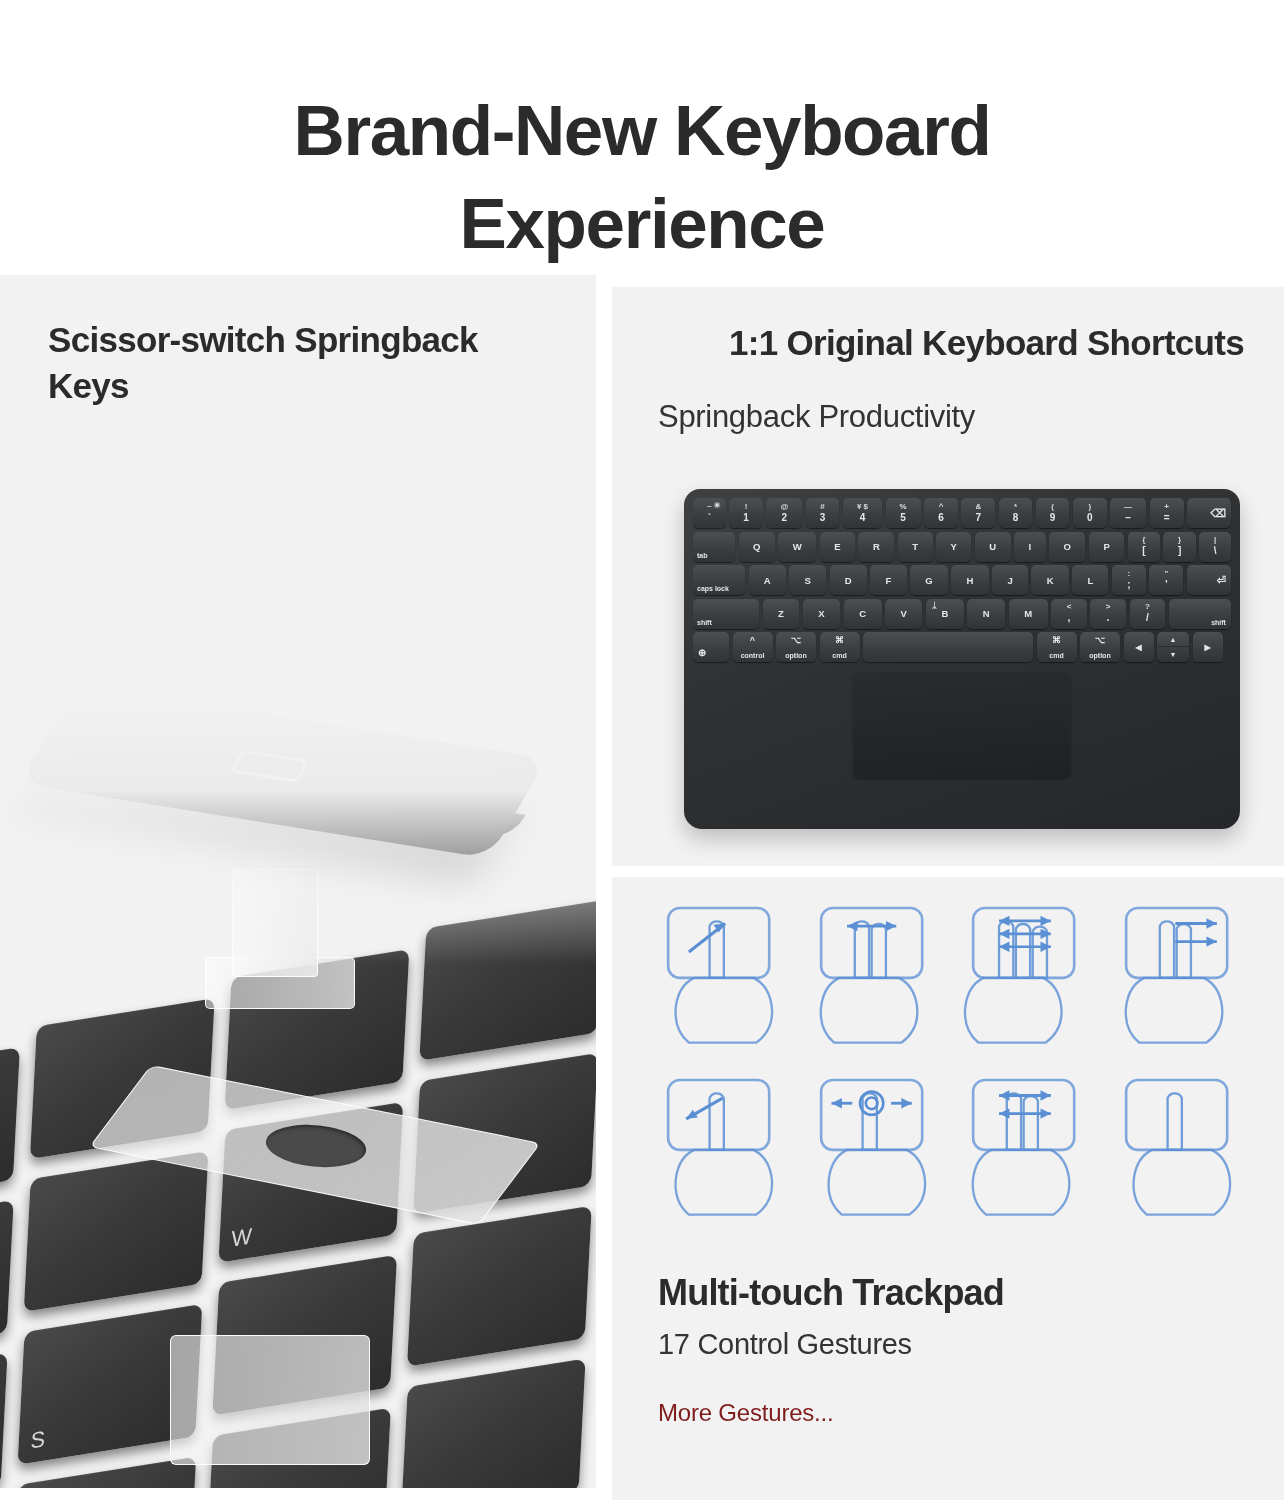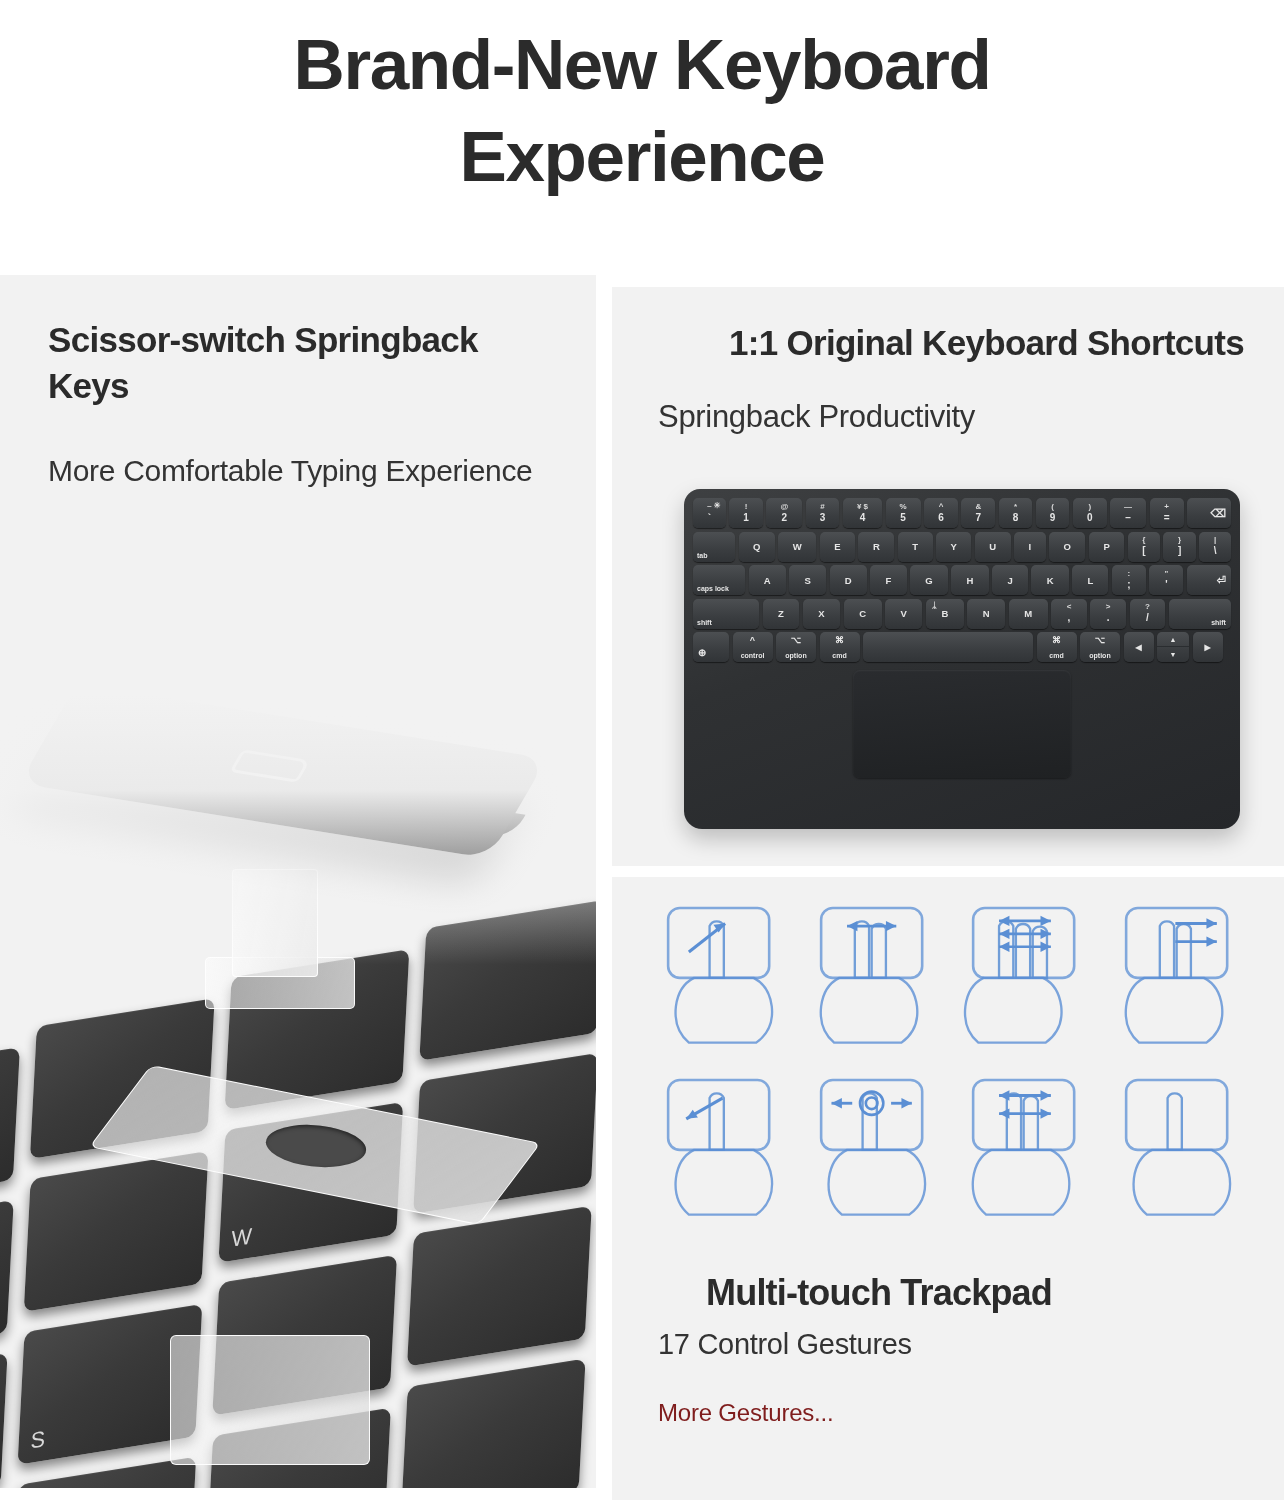--- a/index.html
+++ b/index.html
@@ -7,21 +7,21 @@
     width: 1284px; height: 1500px;
     background: #ffffff;
     font-family: "Liberation Sans", sans-serif;
     overflow: hidden;
   }
   .page { position: relative; width: 1284px; height: 1500px; background:#fff; }
 
   
   .header {
     position: absolute; left: 0; top: 0; width: 1284px; height: 270px;
-    display: flex; align-items: flex-start; justify-content: center;
+    display: flex; align-items: flex-end; justify-content: center;
     padding-top: 19px;
   }
   .header h1 {
     font-size: 71px; line-height: 1.30;
     font-weight: 700; color: #2b2b2b; text-align: center;
     letter-spacing: -1.4px; max-width: 1000px;
   }
 
   
   .panel { position: absolute; background: #f2f2f2; overflow: hidden; }
@@ -169,37 +169,36 @@
   
   .gesture-grid {
     position: absolute; left: 38px; top: 18px; width: 600px; height: 330px;
     display: grid; grid-template-columns: repeat(4, 1fr); grid-template-rows: repeat(2, 1fr);
     column-gap: 10px; row-gap: 14px;
   }
   .gesture-cell { position: relative; }
   .gesture-cell svg { width: 100%; height: 100%; display: block; }
 
   #panel-br .br-text { position: absolute; left: 46px; top: 395px; width: 600px; }
-  #panel-br .br-title { font-size: 36px; font-weight: 700; color: #2b2b2b; letter-spacing: -0.8px; margin-left: 48px; }
+  #panel-br .br-title { font-size: 36px; font-weight: 700; color: #2b2b2b; letter-spacing: -0.8px; }
   #panel-br .br-sub   { font-size: 29px; font-weight: 400; color: #333; margin-top: 14px; letter-spacing: -0.3px; }
   #panel-br .br-more  { font-size: 24px; font-weight: 400; color: #7f1d1d; margin-top: 38px; letter-spacing: -0.2px; }
 </style>
 </head>
 <body>
 
 <div class="page">
 
   <div class="header">
     <h1>Brand-New Keyboard Experience</h1>
   </div>
 
   <div class="panel" id="panel-left">
     <div class="panel-head">
       <div class="p-title">Scissor-switch Springback Keys</div>
-      <div class="p-sub">More Comfortable Typing Experience</div>
     </div>
 
     <div class="kb-photo">
 
       <div class="bg-board">
         <div class="bg-key" style="left:-40px;  top:10px;  width:180px; height:130px;">tab</div>
         <div class="bg-key" style="left:160px;  top:-8px;  width:180px; height:130px;"></div>
         <div class="bg-key" style="left:360px;  top:-26px; width:180px; height:130px;"></div>
         <div class="bg-key" style="left:560px;  top:-44px; width:180px; height:130px;"></div>
         <div class="bg-key" style="left:-70px;  top:160px; width:180px; height:130px;"></div>

